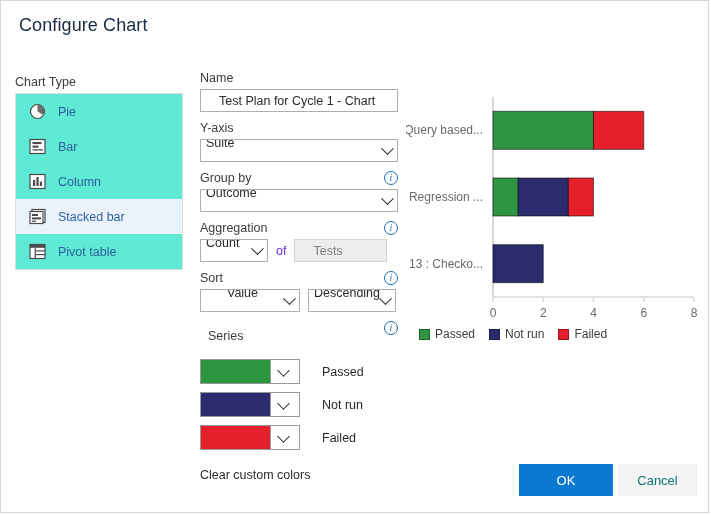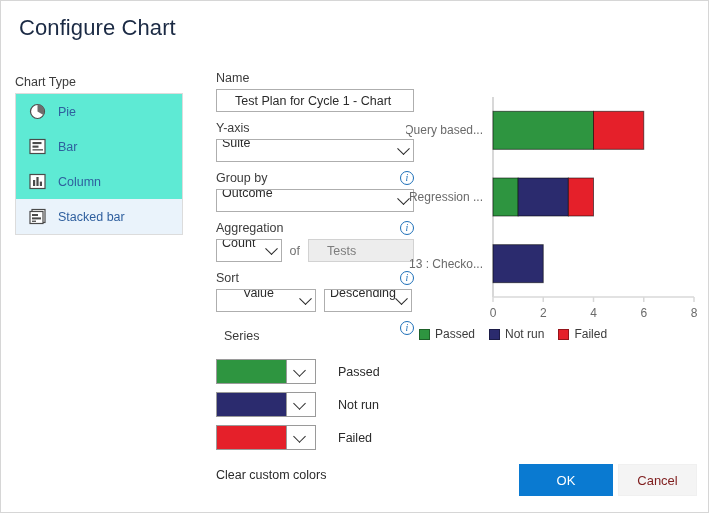--- a/index.html
+++ b/index.html
@@ -17,21 +17,21 @@
     height: 513px;
     box-sizing: border-box;
     border: 1px solid #d6d6d6;
     background: #ffffff;
     overflow: hidden;
   }
   .title {
     position: absolute;
     left: 18px;
     top: 14px;
-    font-size: 22px;
+    font-size: 18px;
     font-weight: 300;
     color: #1b2a44;
     letter-spacing: 0.1px;
     white-space: nowrap;
   }
 
   
   .chart-type-label {
     position: absolute;
     left: 14px;
@@ -66,21 +66,21 @@
     align-items: center;
     justify-content: center;
   }
   .type-item .ti-label {
     font-size: 12.5px;
     color: #2f5f9e;
     white-space: nowrap;
   }
 
   
-  .form { position: absolute; left: 215px; top: 70px; width: 198px; }
+  .form { position: absolute; left: 199px; top: 70px; width: 198px; }
   .fld-label {
     font-size: 12.5px;
     color: #3c3c3c;
     margin-bottom: 4px;
     display: block;
   }
   .fld-row {
     display: flex;
     align-items: flex-start;
     justify-content: space-between;
@@ -139,22 +139,22 @@
     margin-top: -4px;
     border-right: 1.4px solid #2b2b2b;
     border-bottom: 1.4px solid #2b2b2b;
     transform: rotate(45deg) translate(-2px,-2px);
   }
   .sel.full { width: 198px; }
   .gap { height: 9px; }
 
   .agg-row { display: flex; align-items: center; }
   .agg-row .sel { width: 68px; text-align: center; }
-  .agg-of { font-size: 12.5px; color: #737373; margin: 0 8px; }
-  .agg-row .textbox { width: 106px; }
+  .agg-of { font-size: 12.5px; color: #6d28d9; margin: 0 8px; }
+  .agg-row .textbox { width: 93px; }
 
   .sort-row { display: flex; align-items: center; }
   .sort-row .sel.a { width: 100px; justify-content: center; }
   .sort-row .sel.b { width: 88px; margin-left: 8px; }
 
   .series-row {
     display: flex;
     align-items: center;
     margin-bottom: 8px;
   }
@@ -231,21 +231,21 @@
     font-size: 13px;
     border: none;
     cursor: pointer;
   }
   .btn-ok {
     left: 518px; top: 463px; width: 94px;
     background: #0a7ad1; color: #ffffff;
   }
   .btn-cancel {
     left: 617px; top: 463px; width: 79px;
-    background: #f4f4f4; color: #7f1d1d;
+    background: #f4f4f4; color: #0f766e;
     border: 1px solid #f0f0f0;
   }
 </style>
 </head>
 <body>
 
 <div class="dialog">
 
   <div class="title">Configure Chart</div>
 
@@ -293,20 +293,32 @@
           <rect x="3" y="1.5" width="13" height="13" fill="#ffffff" stroke="#4a4a4a" stroke-width="1.2"></rect>
           <rect x="1" y="3.5" width="13" height="12" fill="#ffffff" stroke="#4a4a4a" stroke-width="1.2"></rect>
           <rect x="3" y="6" width="6" height="2" fill="#4a4a4a"></rect>
           <rect x="3" y="9.4" width="9" height="2" fill="#4a4a4a"></rect>
           <rect x="3" y="12.6" width="4" height="1.3" fill="#4a4a4a"></rect>
         </svg>
       </span>
       <span class="ti-label">Stacked bar</span>
     </div>
 
+    <div class="type-item">
+      <span class="ti-icon">
+        <svg width="17" height="17" viewBox="0 0 17 17">
+          <rect x="1" y="1.5" width="15" height="14" fill="#ffffff" stroke="#4a4a4a" stroke-width="1.2"></rect>
+          <rect x="1" y="1.5" width="15" height="3.3" fill="#4a4a4a"></rect>
+          <rect x="5.6" y="4.8" width="1.2" height="10.7" fill="#4a4a4a"></rect>
+          <rect x="6.8" y="7.3" width="9.2" height="1.2" fill="#4a4a4a"></rect>
+          <rect x="6.8" y="11" width="9.2" height="1.2" fill="#4a4a4a"></rect>
+        </svg>
+      </span>
+      <span class="ti-label">Pivot table</span>
+    </div>
   </div>
 
   <div class="form">
 
     <label class="fld-label">Name</label>
     <input class="textbox" type="text" value="Test Plan for Cycle 1 - Chart" style="">
 
     <div class="gap"></div>
 
     <label class="fld-label">Y-axis</label>

